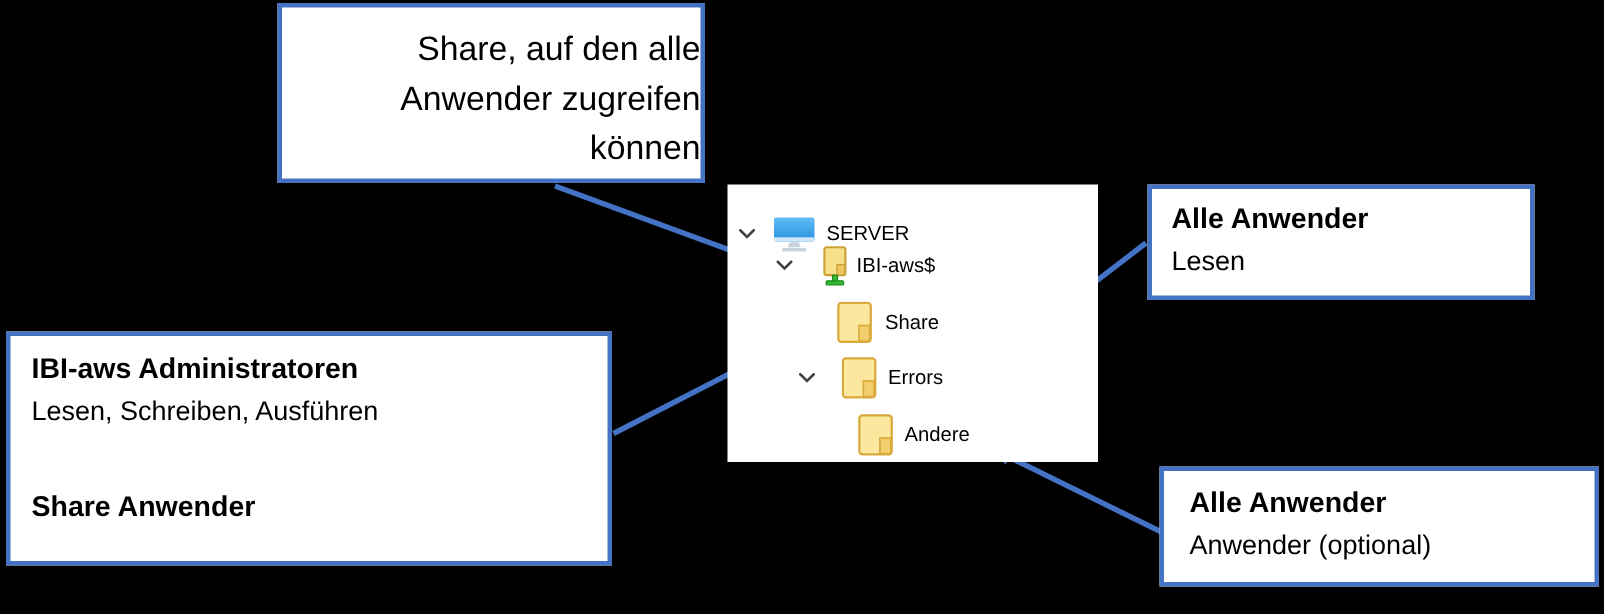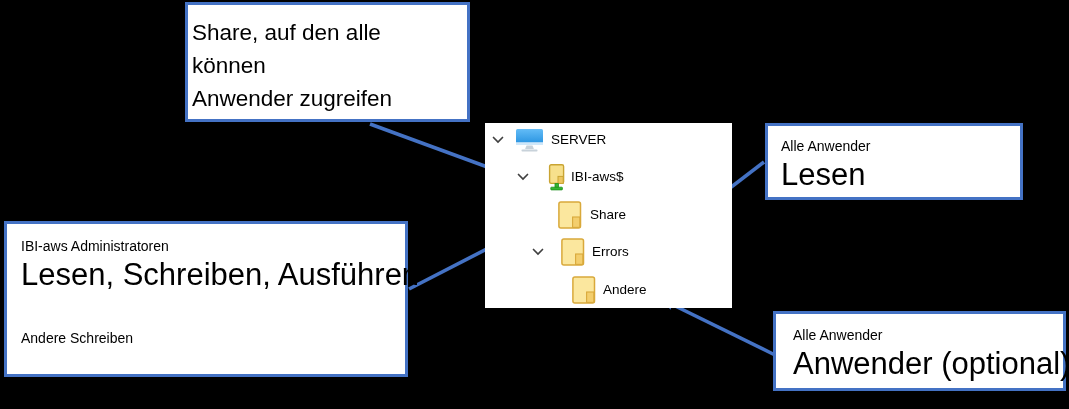--- a/index.html
+++ b/index.html
@@ -14,24 +14,24 @@
   .arrows { position: absolute; left: 0; top: 0; z-index: 1; pointer-events: none; }
 
   .callout {
     position: absolute;
     background: #ffffff;
     border: 3px solid #4472C4;
     box-sizing: border-box;
     color: #000;
     z-index: 2;
   }
-  .callout .big   { font-size: 31px; line-height: 31px; white-space: nowrap; }
-  .callout .small { font-size: 14px; line-height: 25px; white-space: nowrap; }
+  .callout .big   { font-size: 18px; line-height: 31px; white-space: nowrap; }
+  .callout .small { font-size: 19px; line-height: 25px; white-space: nowrap; font-weight: bold; }
 
-  .callout-share { left: 185px; top: 2px; width: 285px; height: 120px; padding: 11px 0 0 4px; }
+  .callout-share { left: 185px; top: 2px; width: 285px; height: 120px; padding: 11px 0 0 4px; text-align: right; }
   .callout-share .line { font-size: 22.5px; line-height: 33px; white-space: nowrap; }
 
   .callout-admins { left: 4px; top: 221px; width: 404px; height: 156px; padding: 10px 0 0 14px; }
   .callout-admins .gap { height: 36px; }
 
   .callout-lesen { left: 765px; top: 123px; width: 258px; height: 77px; padding: 8px 0 0 13px; }
   .callout-schreiben { left: 773px; top: 311px; width: 293px; height: 80px; padding: 9px 0 0 17px; }
 
   .tree-panel {
     position: absolute;
@@ -44,21 +44,21 @@
   .tree-row .chevron { position: absolute; top: 7px; width: 16px; height: 16px; cursor: pointer; }
   .tree-row .node-icon { position: absolute; }
   .tree-row .node-label {
     position: absolute;
     font-size: 13.5px;
     color: #000;
     line-height: 30px;
     white-space: nowrap;
     cursor: pointer;
   }
-  .r1 { top: 2px; }
+  .r1 { top: 18px; }
   .r2 { top: 39px; }
   .r3 { top: 77px; }
   .r4 { top: 114px; }
   .r5 { top: 152px; }
 </style>
 </head>
 <body>
 
 <div class="canvas">
 
@@ -69,29 +69,29 @@
       </marker>
     </defs>
     <line x1="370" y1="124" x2="501" y2="172" stroke="#4472C4" stroke-width="3.6" marker-end="url(#ah)"></line>
     <line x1="409" y1="289" x2="547" y2="218" stroke="#4472C4" stroke-width="3.6" marker-end="url(#ah)"></line>
     <line x1="764" y1="162" x2="653" y2="247" stroke="#4472C4" stroke-width="3.6" marker-end="url(#ah)"></line>
     <line x1="775" y1="355" x2="663" y2="300" stroke="#4472C4" stroke-width="3.6" marker-end="url(#ah)"></line>
   </svg>
 
   <div class="callout callout-share">
     <div class="line">Share, auf den alle</div>
+    <div class="line">Anwender zugreifen</div>
     <div class="line">können</div>
-    <div class="line">Anwender zugreifen</div>
   </div>
 
   <div class="callout callout-admins">
     <div class="small">IBI-aws Administratoren</div>
     <div class="big">Lesen, Schreiben, Ausführen</div>
     <div class="gap"></div>
-    <div class="small">Andere Schreiben</div>
+    <div class="small">Share Anwender</div>
   </div>
 
   <div class="callout callout-lesen">
     <div class="small">Alle Anwender</div>
     <div class="big">Lesen</div>
   </div>
 
   <div class="callout callout-schreiben">
     <div class="small">Alle Anwender</div>
     <div class="big">Anwender (optional)</div>

